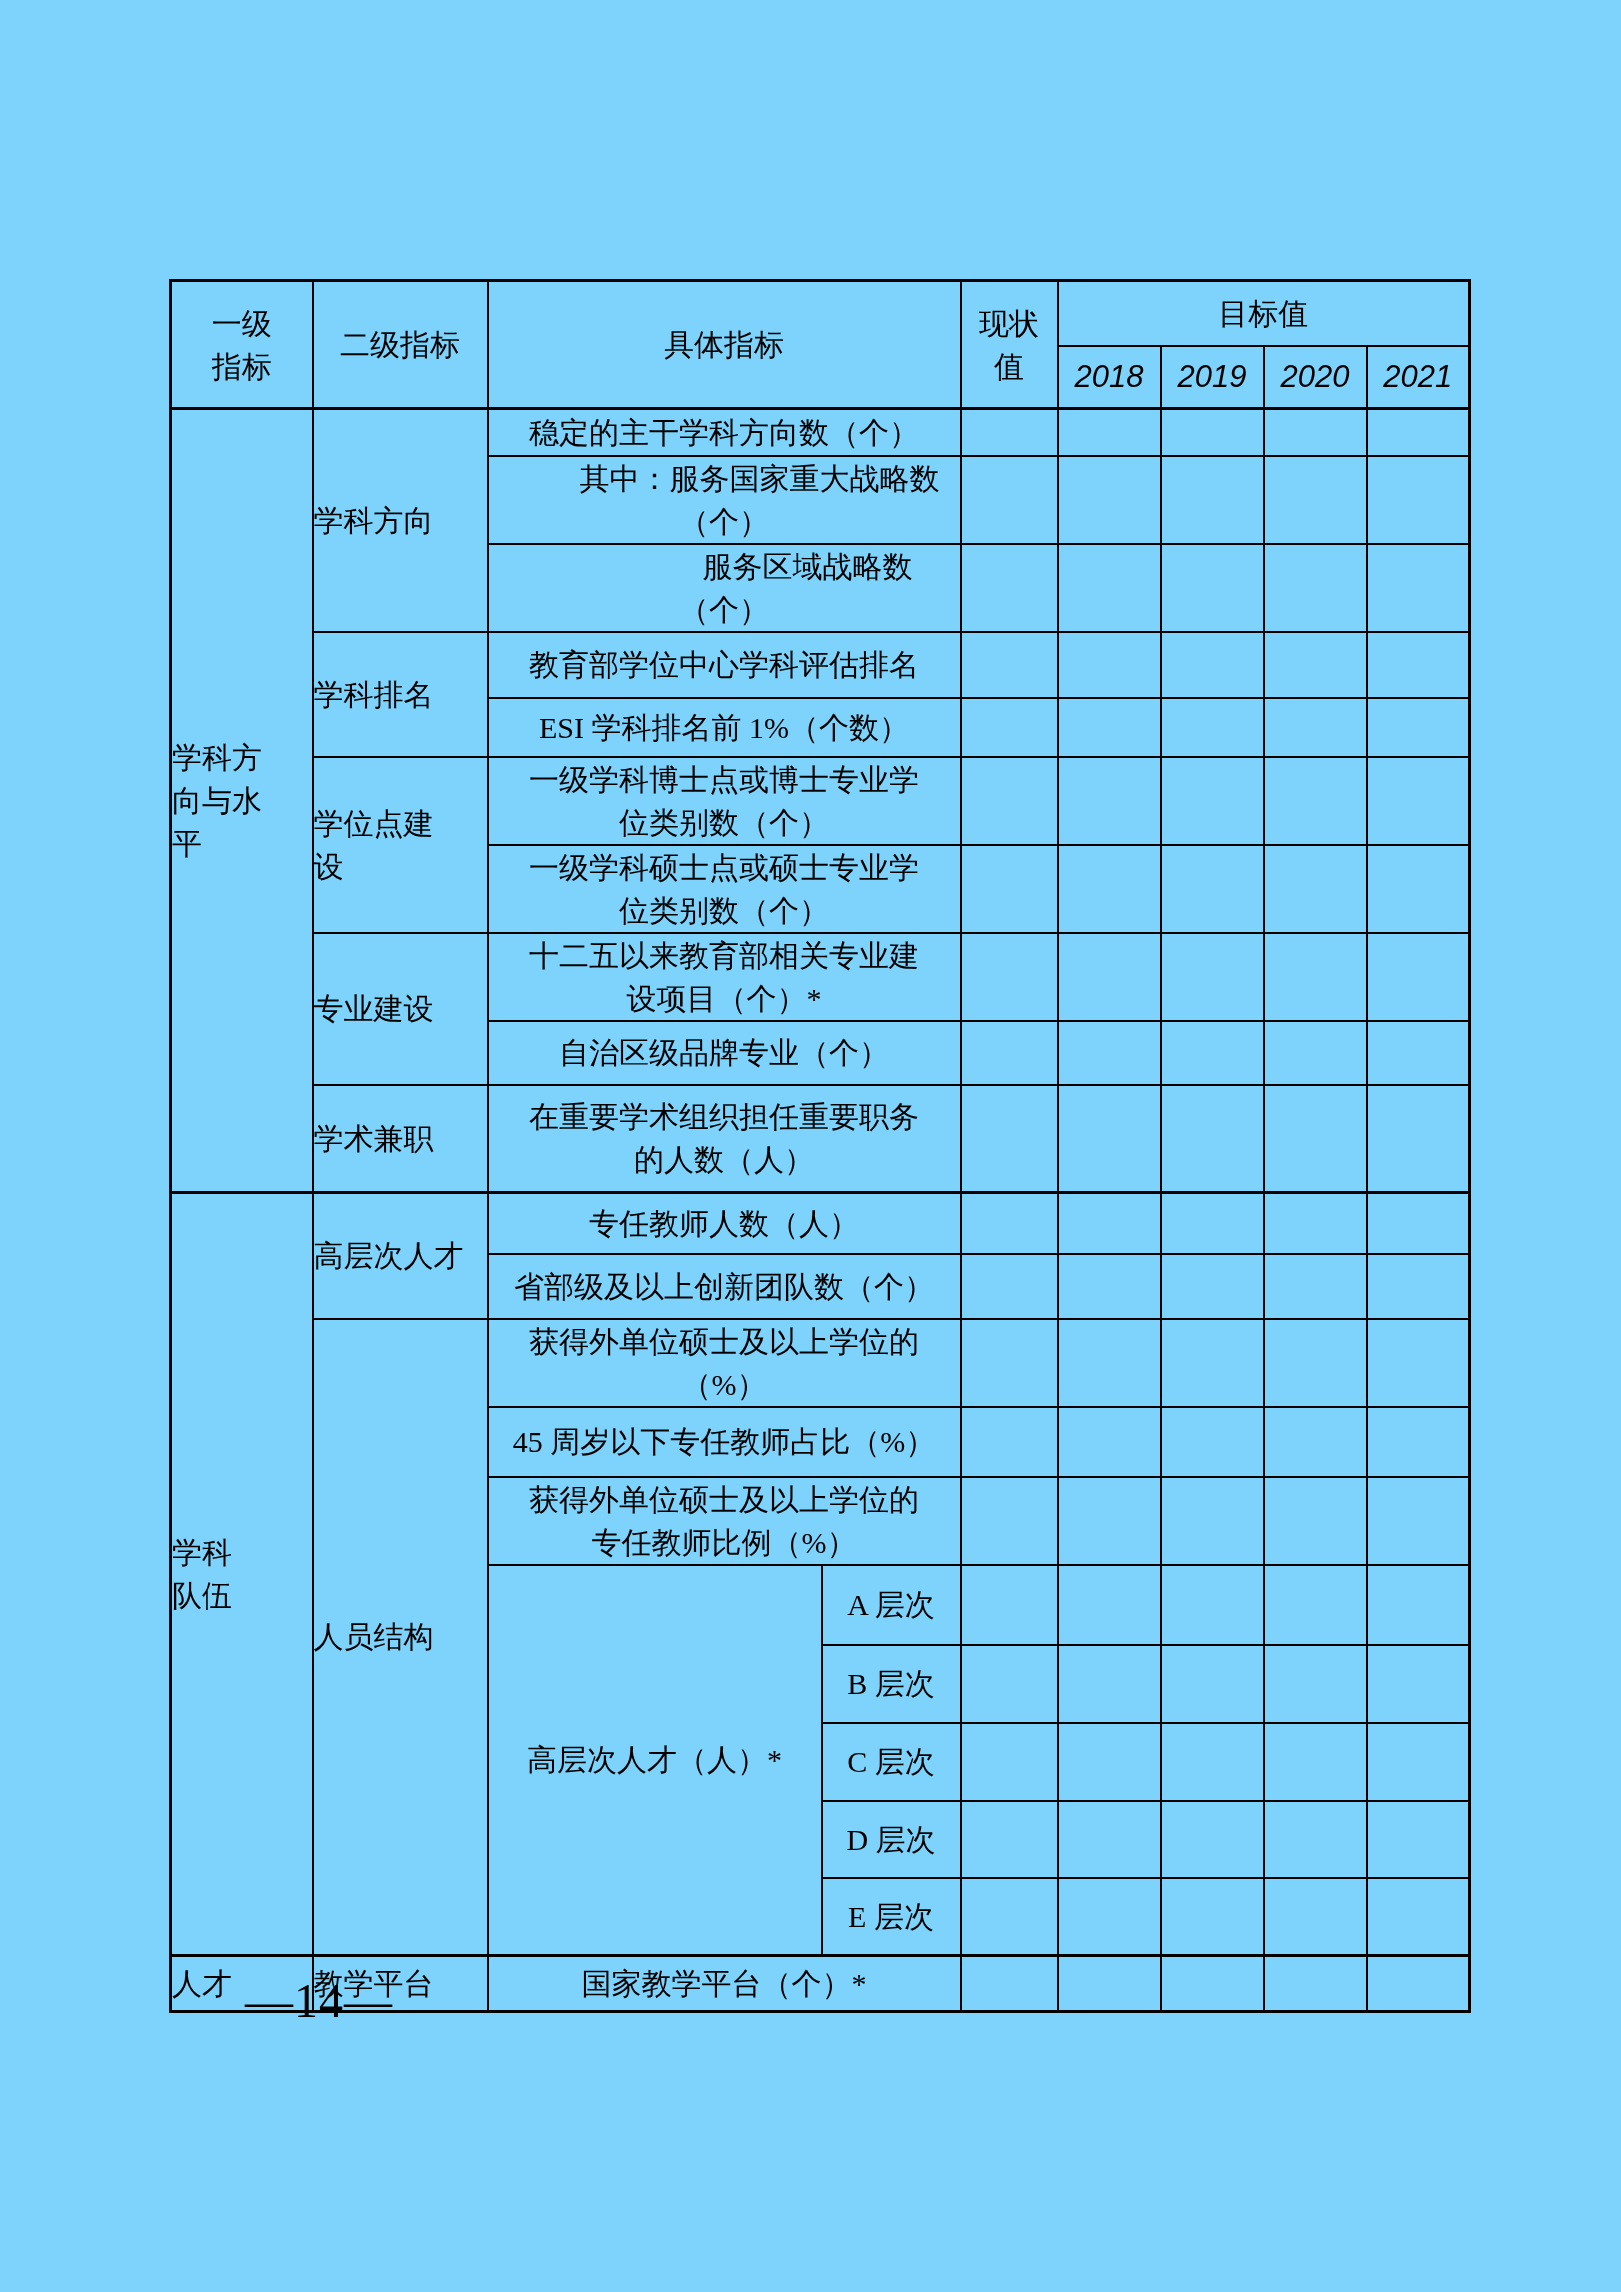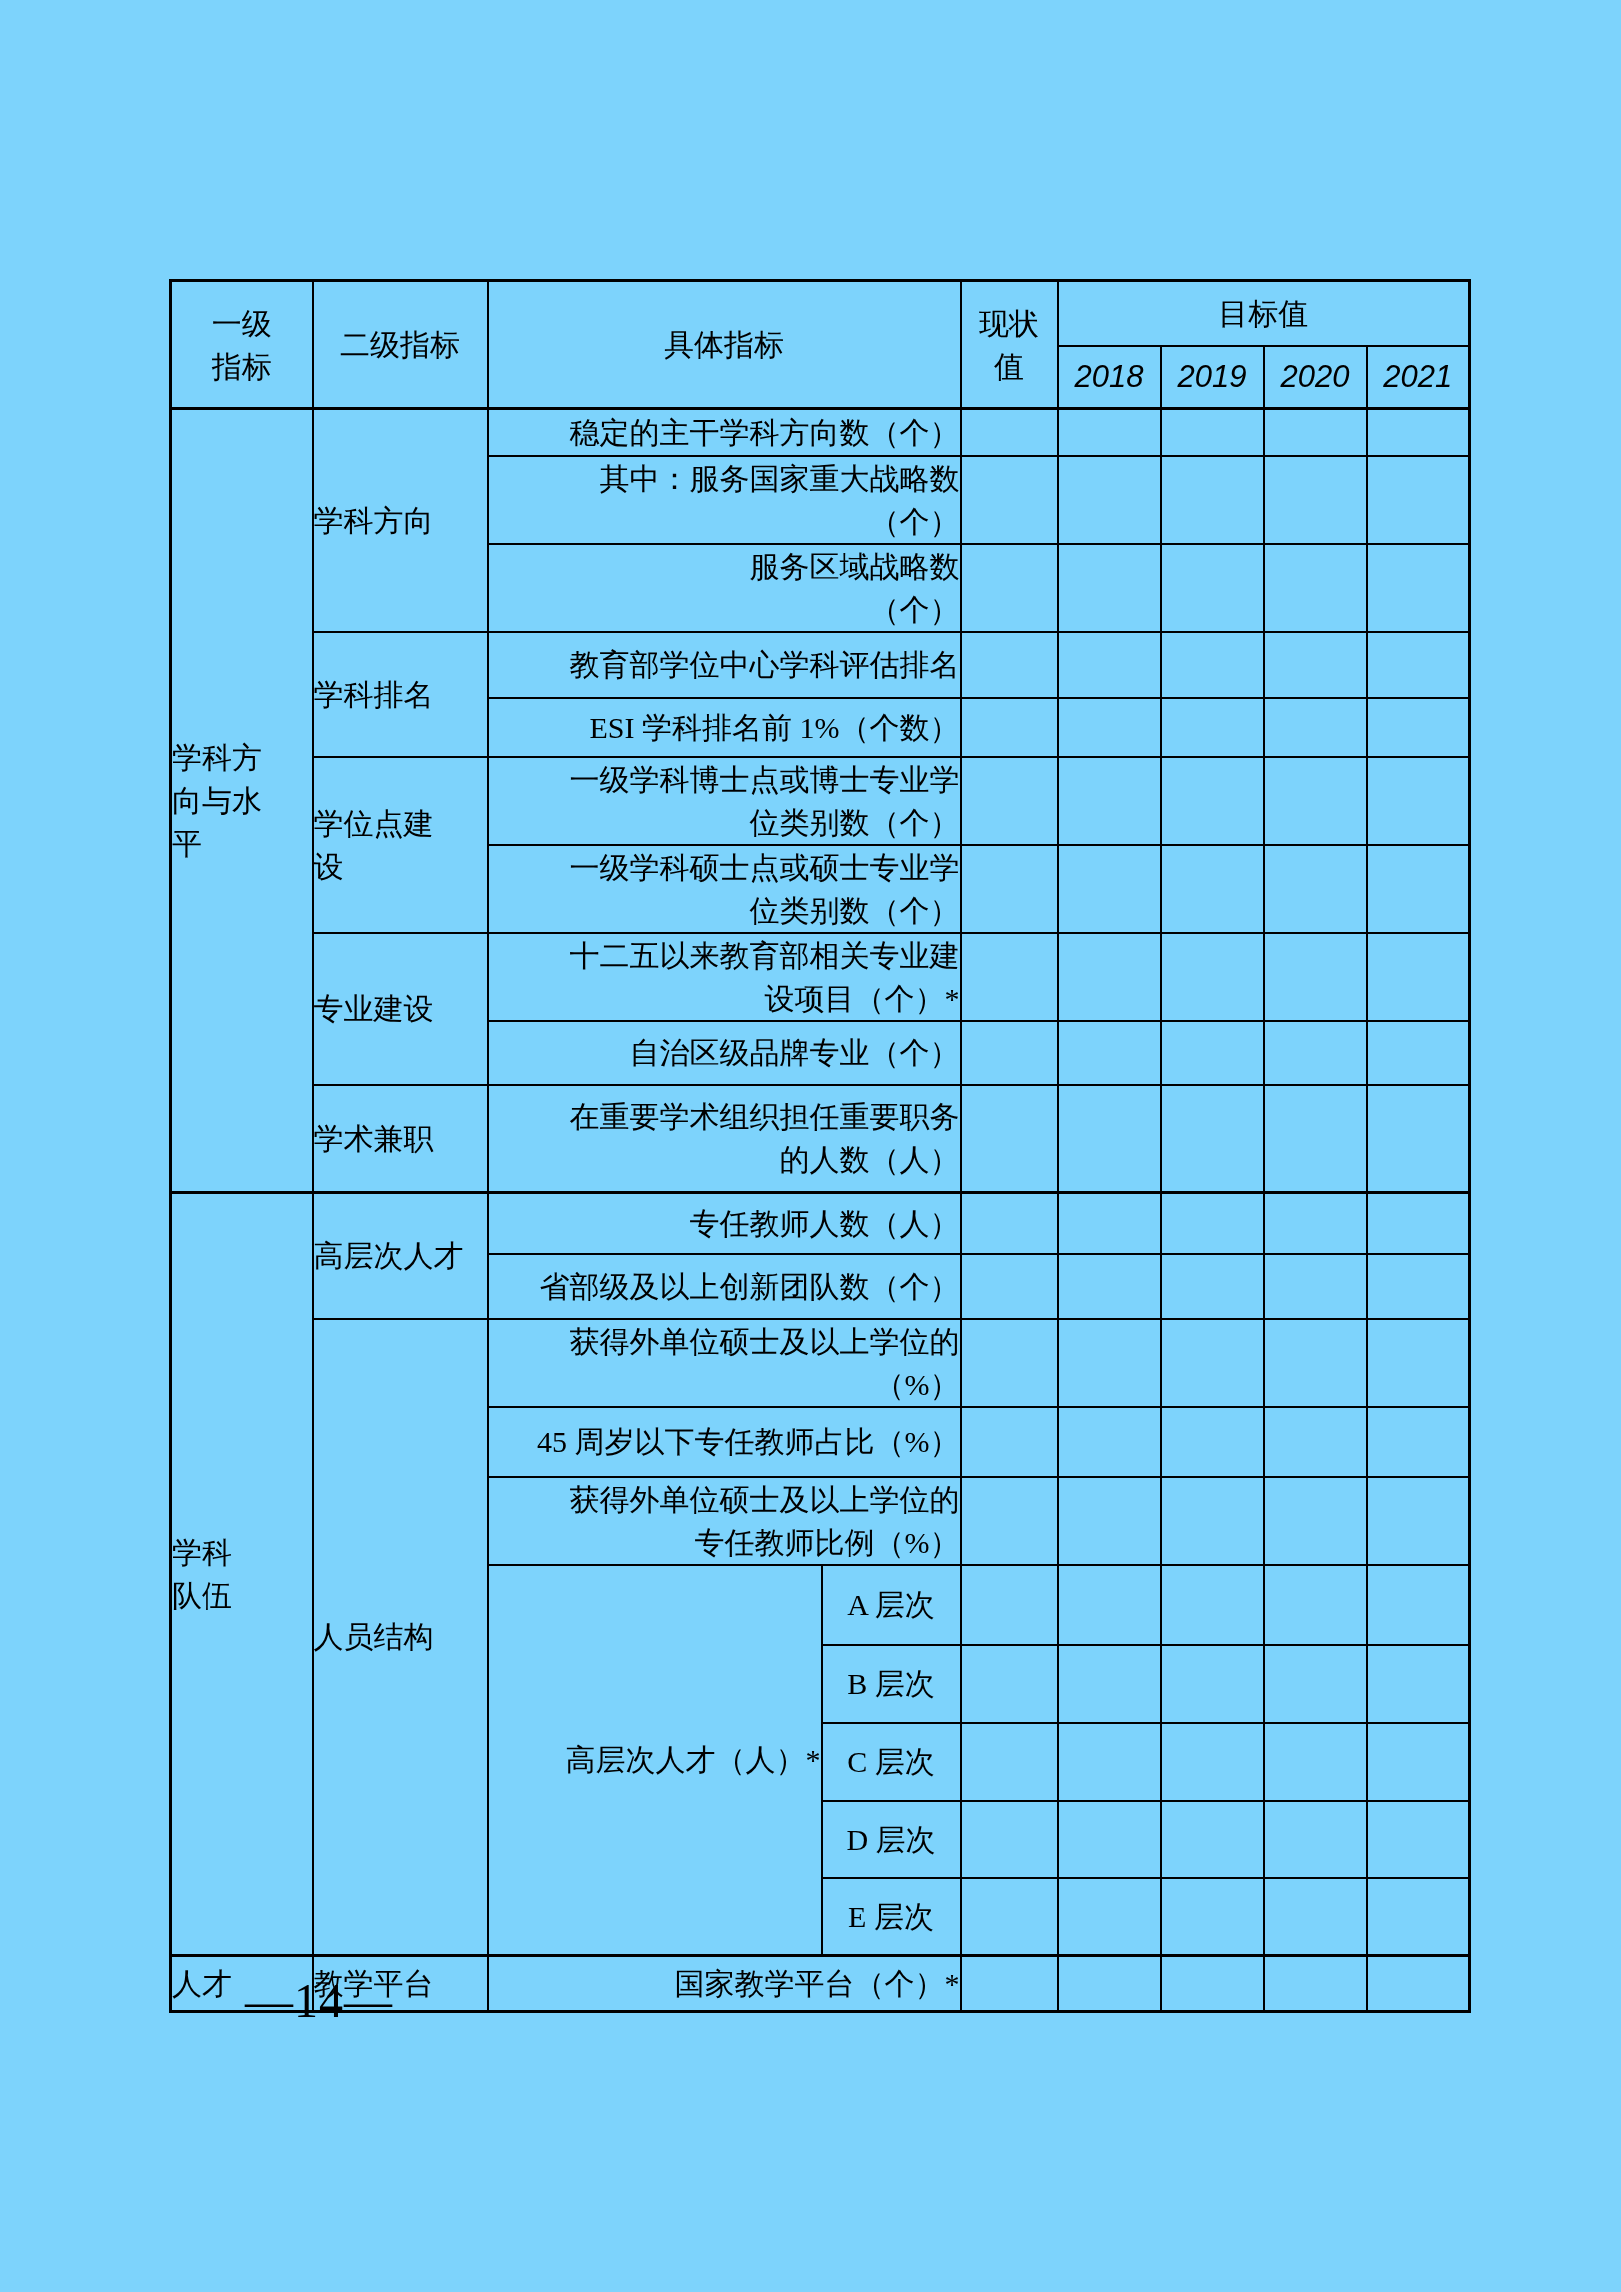--- a/index.html
+++ b/index.html
@@ -29,21 +29,21 @@
   }
   
   thead td{text-align:center;font-size:32px;line-height:45px;}
   thead td.hb{border-bottom:3.9px solid #000;}
   thead tr.years td{font-family:"Liberation Sans", sans-serif;font-size:31px;font-style:italic;}
   
   td.l1{font-size:32px;line-height:46px;}
   
   td.l2{text-align:left;padding-left:11.8px;padding-right:3.9px;font-size:32px;line-height:46px;}
   
-  td.spec{text-align:right;padding-left:12.7px;padding-right:3.9px;}
+  td.spec{text-align:center;padding-left:12.7px;padding-right:3.9px;}
   td.spec.ind1{text-indent:71px;margin-top:6px;}
   td.spec.ind2{text-indent:167px;}
   
   td.sub{text-align:center;}
   
   tr.sec > td{border-top:3.9px solid #000;margin-top:36px;}
 
   .footer{
     position:absolute;left:245px;top:1980px;
     font-size:48px;line-height:41px;

